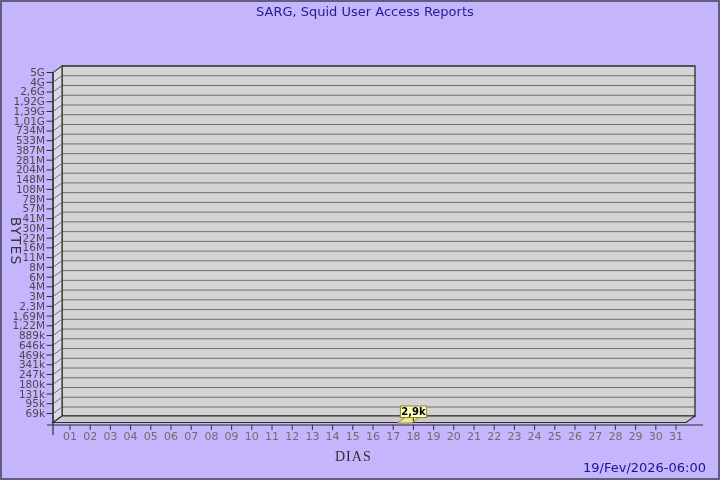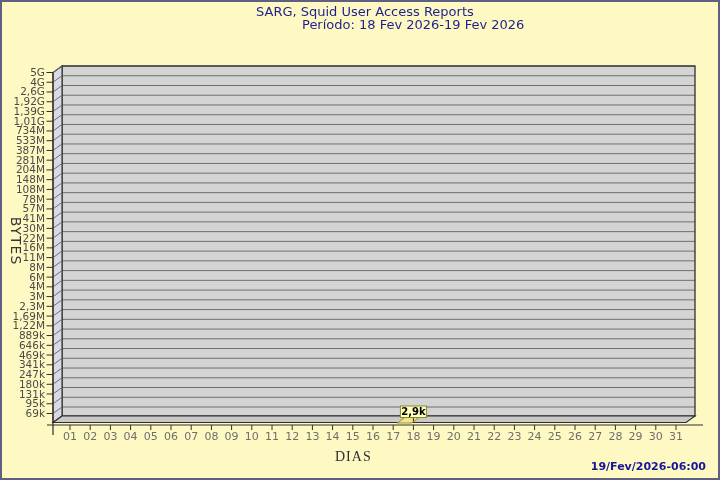--- a/index.html
+++ b/index.html
@@ -1,38 +1,37 @@
 <!DOCTYPE html>
 <html><head>
 <meta charset="utf-8">
 <style>
   html,body{margin:0;padding:0;background:#e4e4f4;}
   .frame{
     position:relative;width:720px;height:480px;box-sizing:border-box;
-    border:2px solid #5f5f82;background:#fef9c3;overflow:hidden;
+    border:2px solid #5f5f82;background:#c4b5fd;overflow:hidden;
     font-family:"DejaVu Sans", sans-serif;
   }
   .title-line{position:absolute;white-space:nowrap;color:#1f1f8e;font-size:13px;line-height:12.5px;}
   .t1{left:254px;top:4px;}
   .t2{left:300px;top:17px;}
   .t3{left:300px;top:30px;}
   .ylabel{
     position:absolute;left:-16px;top:231px;width:60px;text-align:center;
     transform:rotate(90deg);color:#35353a;font-size:14px;letter-spacing:1px;
   }
   .xlabel{position:absolute;left:333px;top:447px;color:#2f2f33;font-size:14px;letter-spacing:1px;font-family:Liberation Serif, serif;}
-  .timestamp{position:absolute;right:12px;top:458px;color:#15159b;font-size:11px;font-weight:bold;white-space:nowrap;margin-left:28px;}
+  .timestamp{position:absolute;right:12px;top:458px;color:#15159b;font-size:13px;font-weight:normal;white-space:nowrap;margin-left:28px;}
   svg{position:absolute;left:0;top:0;}
 </style>
 </head>
 <body>
 
 <div class="frame">
   <div class="title-line t1">SARG, Squid User Access Reports</div>
-  <div class="title-line t2">Período: 18 Fev 2026-19 Fev 2026</div>
 
   <div class="ylabel">BYTES</div>
 
   <svg id="plot" width="720" height="480" viewBox="0 0 720 480">
       <rect x="60" y="64" width="633" height="350" fill="#d4d4d4"></rect>
       <line x1="60" y1="64" x2="693" y2="64" stroke="#6f6f6f" stroke-width="1"></line>
       <line x1="60" y1="73.74285714285715" x2="693" y2="73.74285714285715" stroke="#6f6f6f" stroke-width="1"></line>
       <line x1="60" y1="83.48571428571428" x2="693" y2="83.48571428571428" stroke="#6f6f6f" stroke-width="1"></line>
       <line x1="60" y1="93.22857142857143" x2="693" y2="93.22857142857143" stroke="#6f6f6f" stroke-width="1"></line>
       <line x1="60" y1="102.97142857142856" x2="693" y2="102.97142857142856" stroke="#6f6f6f" stroke-width="1"></line>

